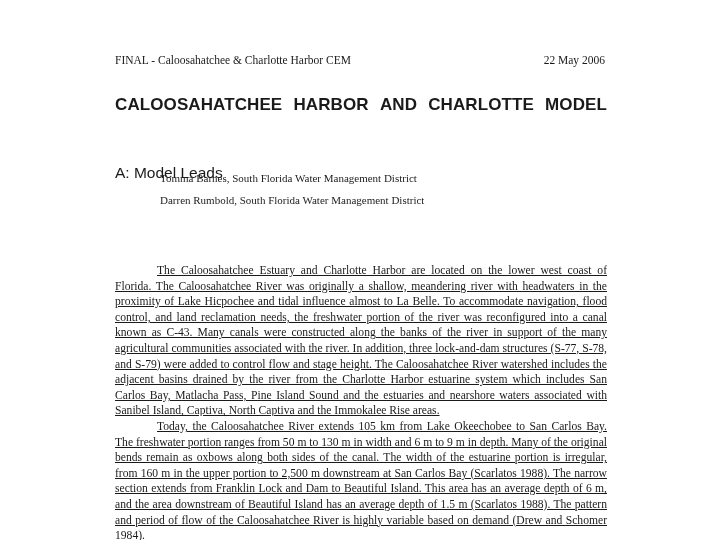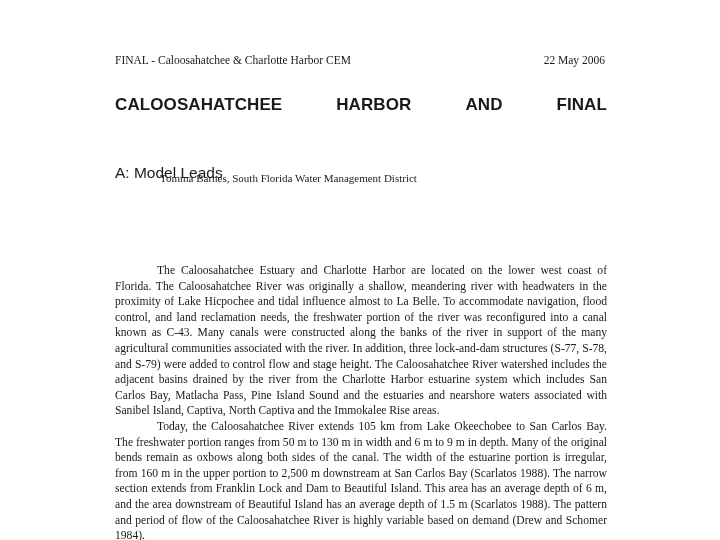--- a/index.html
+++ b/index.html
@@ -14,43 +14,45 @@
            font-size: 17px; line-height: 17px; color: #1a1a1a; letter-spacing: 0.1px; }
   .title .l1 { display: flex; justify-content: space-between; text-align: center; }
   .h2 { position: absolute; left: 103px; font-family: "Liberation Sans", "DejaVu Sans", sans-serif;
         font-size: 15.5px; color: #1a1a1a; margin-top: 20px; }
   .h2a { top: 144px; }
   .h2b { top: 237px; }
   .lead { position: absolute; left: 148px; font-family: Liberation Serif, serif;
           font-size: 11px; color: #222; }
   .lead0 { top: 172px; } .lead1 { top: 194px; } .lead2 { top: 215px; }
   .para { position: absolute; left: 103px; width: 492px; font-family: "Liberation Serif", "DejaVu Serif", serif;
-          font-size: 11.6px; line-height: 15.6px; color: #1a1a1a; text-align: justify; margin: 0; }
+          font-size: 11.6px; line-height: 15.6px; color: #1a1a1a; text-align: justify; margin: 0; text-decoration: underline; }
   .para1 { top: 263px; height: 153px; overflow: hidden; }
   .para2 { top: 419px; background: #fff; }
   .indent { display: inline-block; width: 42px; }
 </style>
 </head>
 <body>
 
 <div class="page">
   <div class="hdr">
     <span class="l">FINAL - Caloosahatchee &amp; Charlotte Harbor CEM</span>
     <span class="r">22 May 2006</span>
   </div>
 
   <div class="title">
     <div class="l1">
       <span>CALOOSAHATCHEE</span>
       <span>HARBOR</span>
       <span>AND</span>
-      <span>FINAL</span>
+      <span>CHARLOTTE</span>
+      <span>MODEL</span>
     </div>
   </div>
 
   <div class="h2 h2a">A: Model Leads</div>
   <div class="lead lead0">Tomma Barnes, South Florida Water Management District</div>
+  <div class="lead lead1">Darren Rumbold, South Florida Water Management District</div>
 
 
   <p class="para para1"><span class="indent"></span><span>The Caloosahatchee Estuary and Charlotte Harbor are located on the lower west coast of Florida. The Caloosahatchee River was originally a shallow, meandering river with headwaters in the proximity of Lake Hicpochee and tidal influence almost to La Belle. To accommodate navigation, flood control, and land reclamation needs, the freshwater portion of the river was reconfigured into a canal known as C-43. Many canals were constructed along the banks of the river in support of the many agricultural communities associated with the river. In addition, three lock-and-dam structures (S-77, S-78, and S-79) were added to control flow and stage height. The Caloosahatchee River watershed includes the adjacent basins drained by the river from the Charlotte Harbor estuarine system which includes San Carlos Bay, Matlacha Pass, Pine Island Sound and the estuaries and nearshore waters associated with Sanibel Island, Captiva, North Captiva and the Immokalee Rise areas.</span></p>
 
   <p class="para para2"><span class="indent"></span><span>Today, the Caloosahatchee River extends 105 km from Lake Okeechobee to San Carlos Bay. The freshwater portion ranges from 50 m to 130 m in width and 6 m to 9 m in depth. Many of the original bends remain as oxbows along both sides of the canal. The width of the estuarine portion is irregular, from 160 m in the upper portion to 2,500 m downstream at San Carlos Bay (Scarlatos 1988). The narrow section extends from Franklin Lock and Dam to Beautiful Island. This area has an average depth of 6 m, and the area downstream of Beautiful Island has an average depth of 1.5 m (Scarlatos 1988). The pattern and period of flow of the Caloosahatchee River is highly variable based on demand (Drew and Schomer 1984).</span></p>
 </div>
 
 </body></html>

